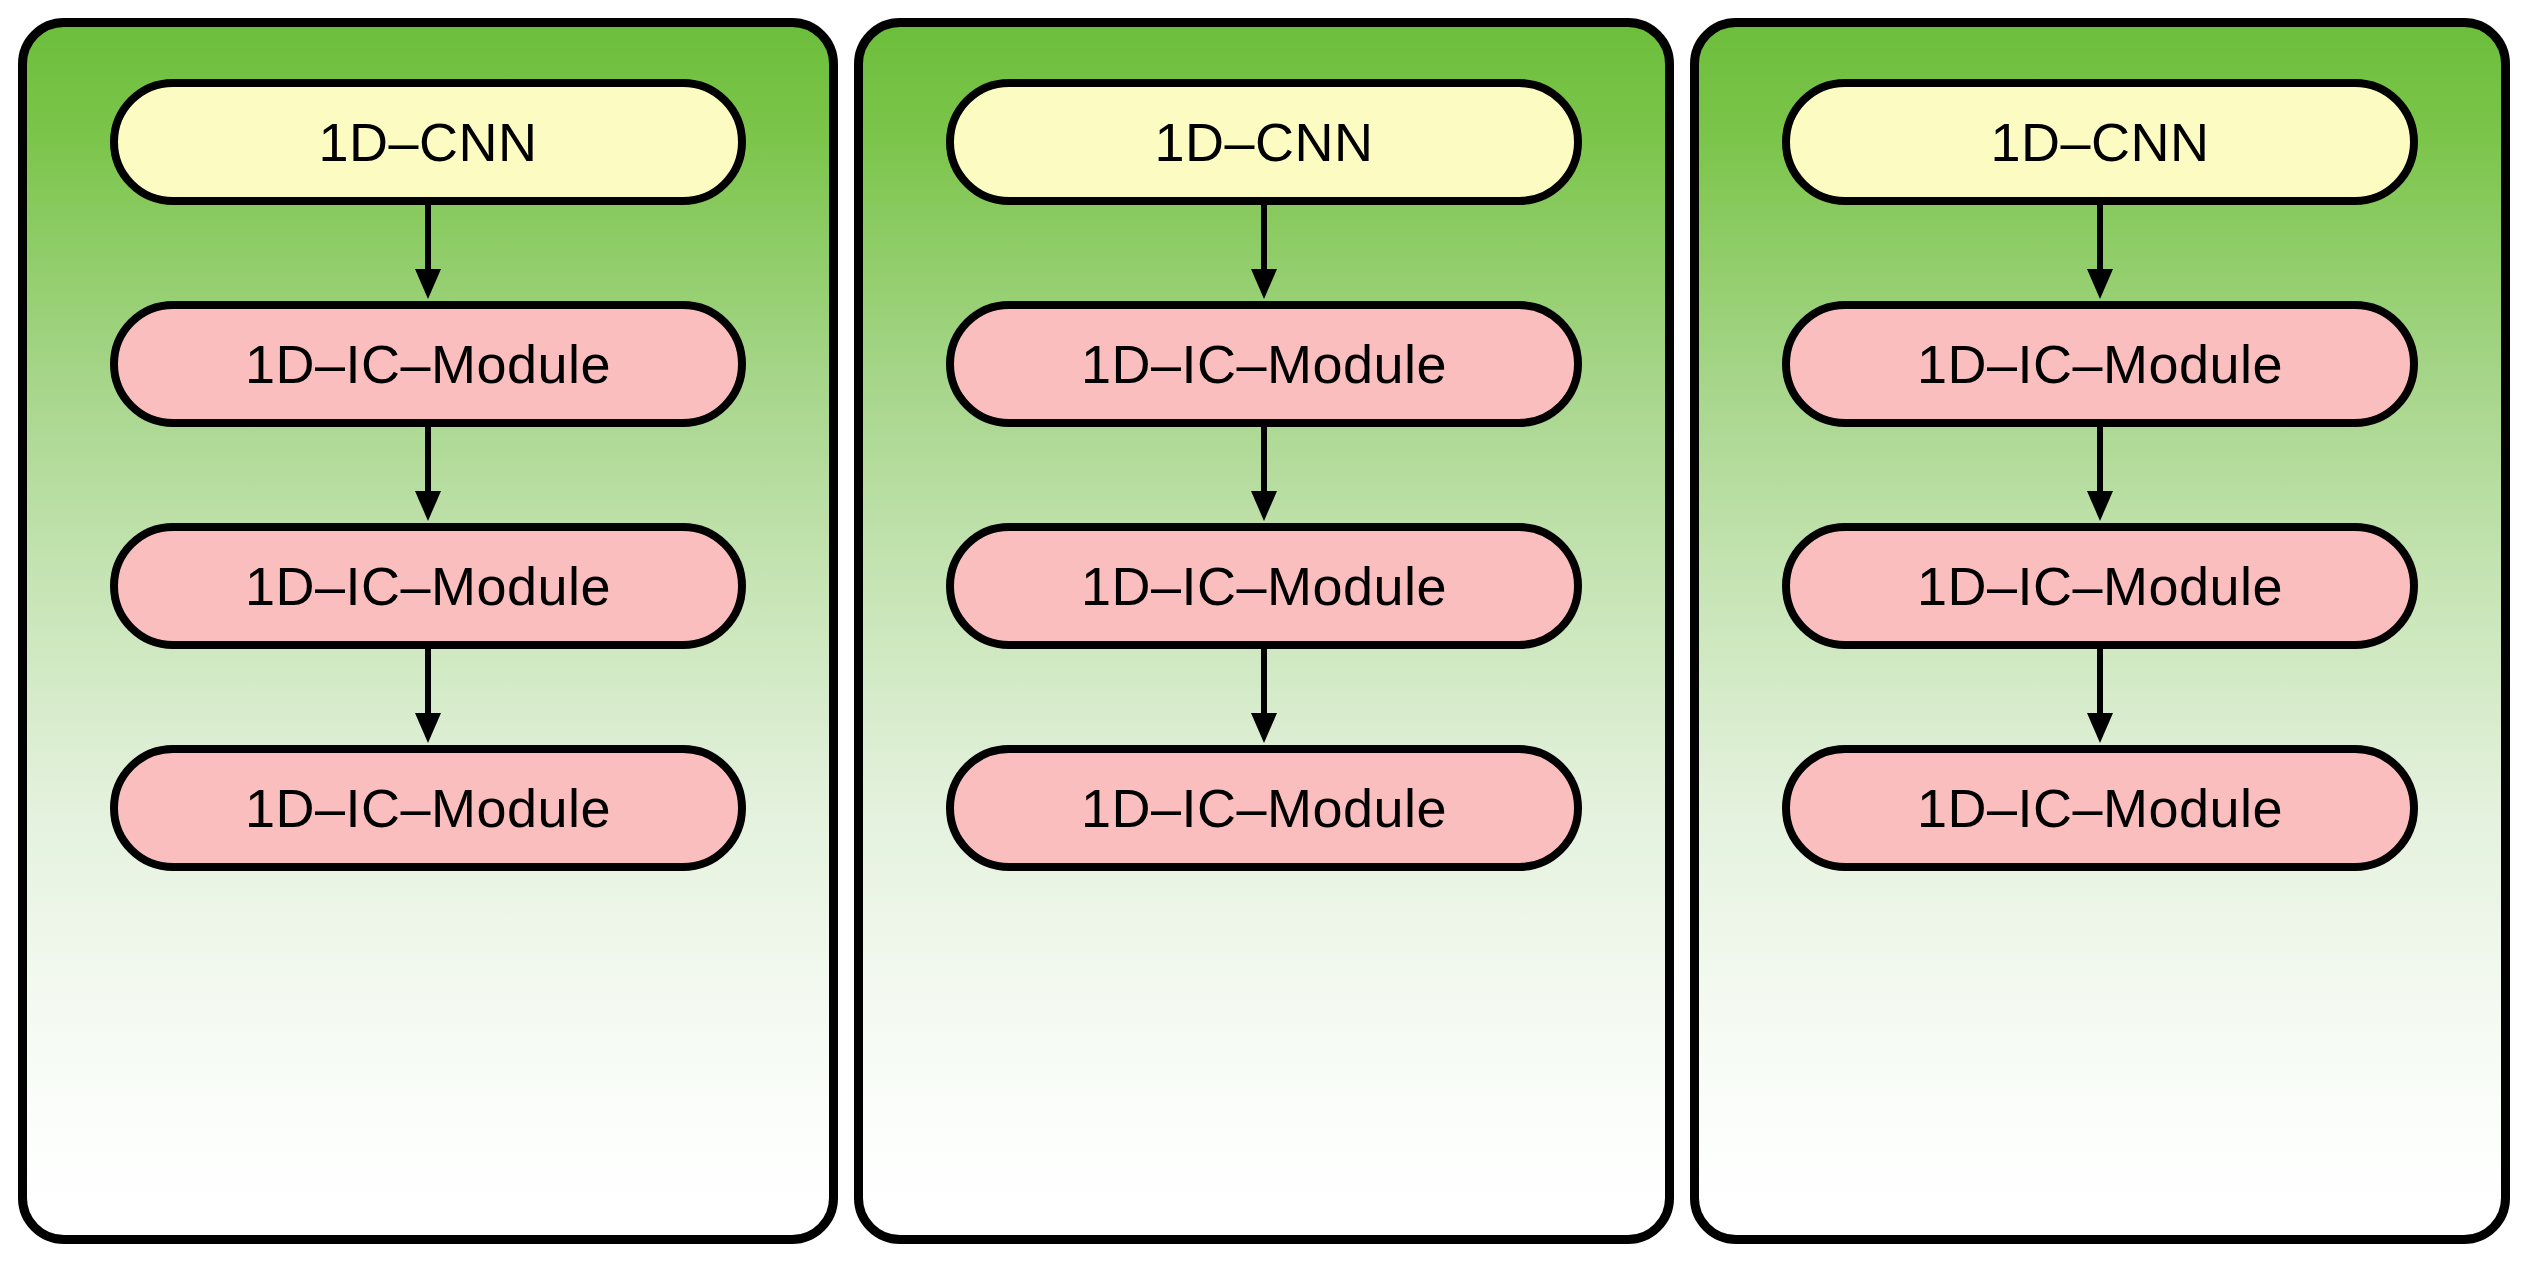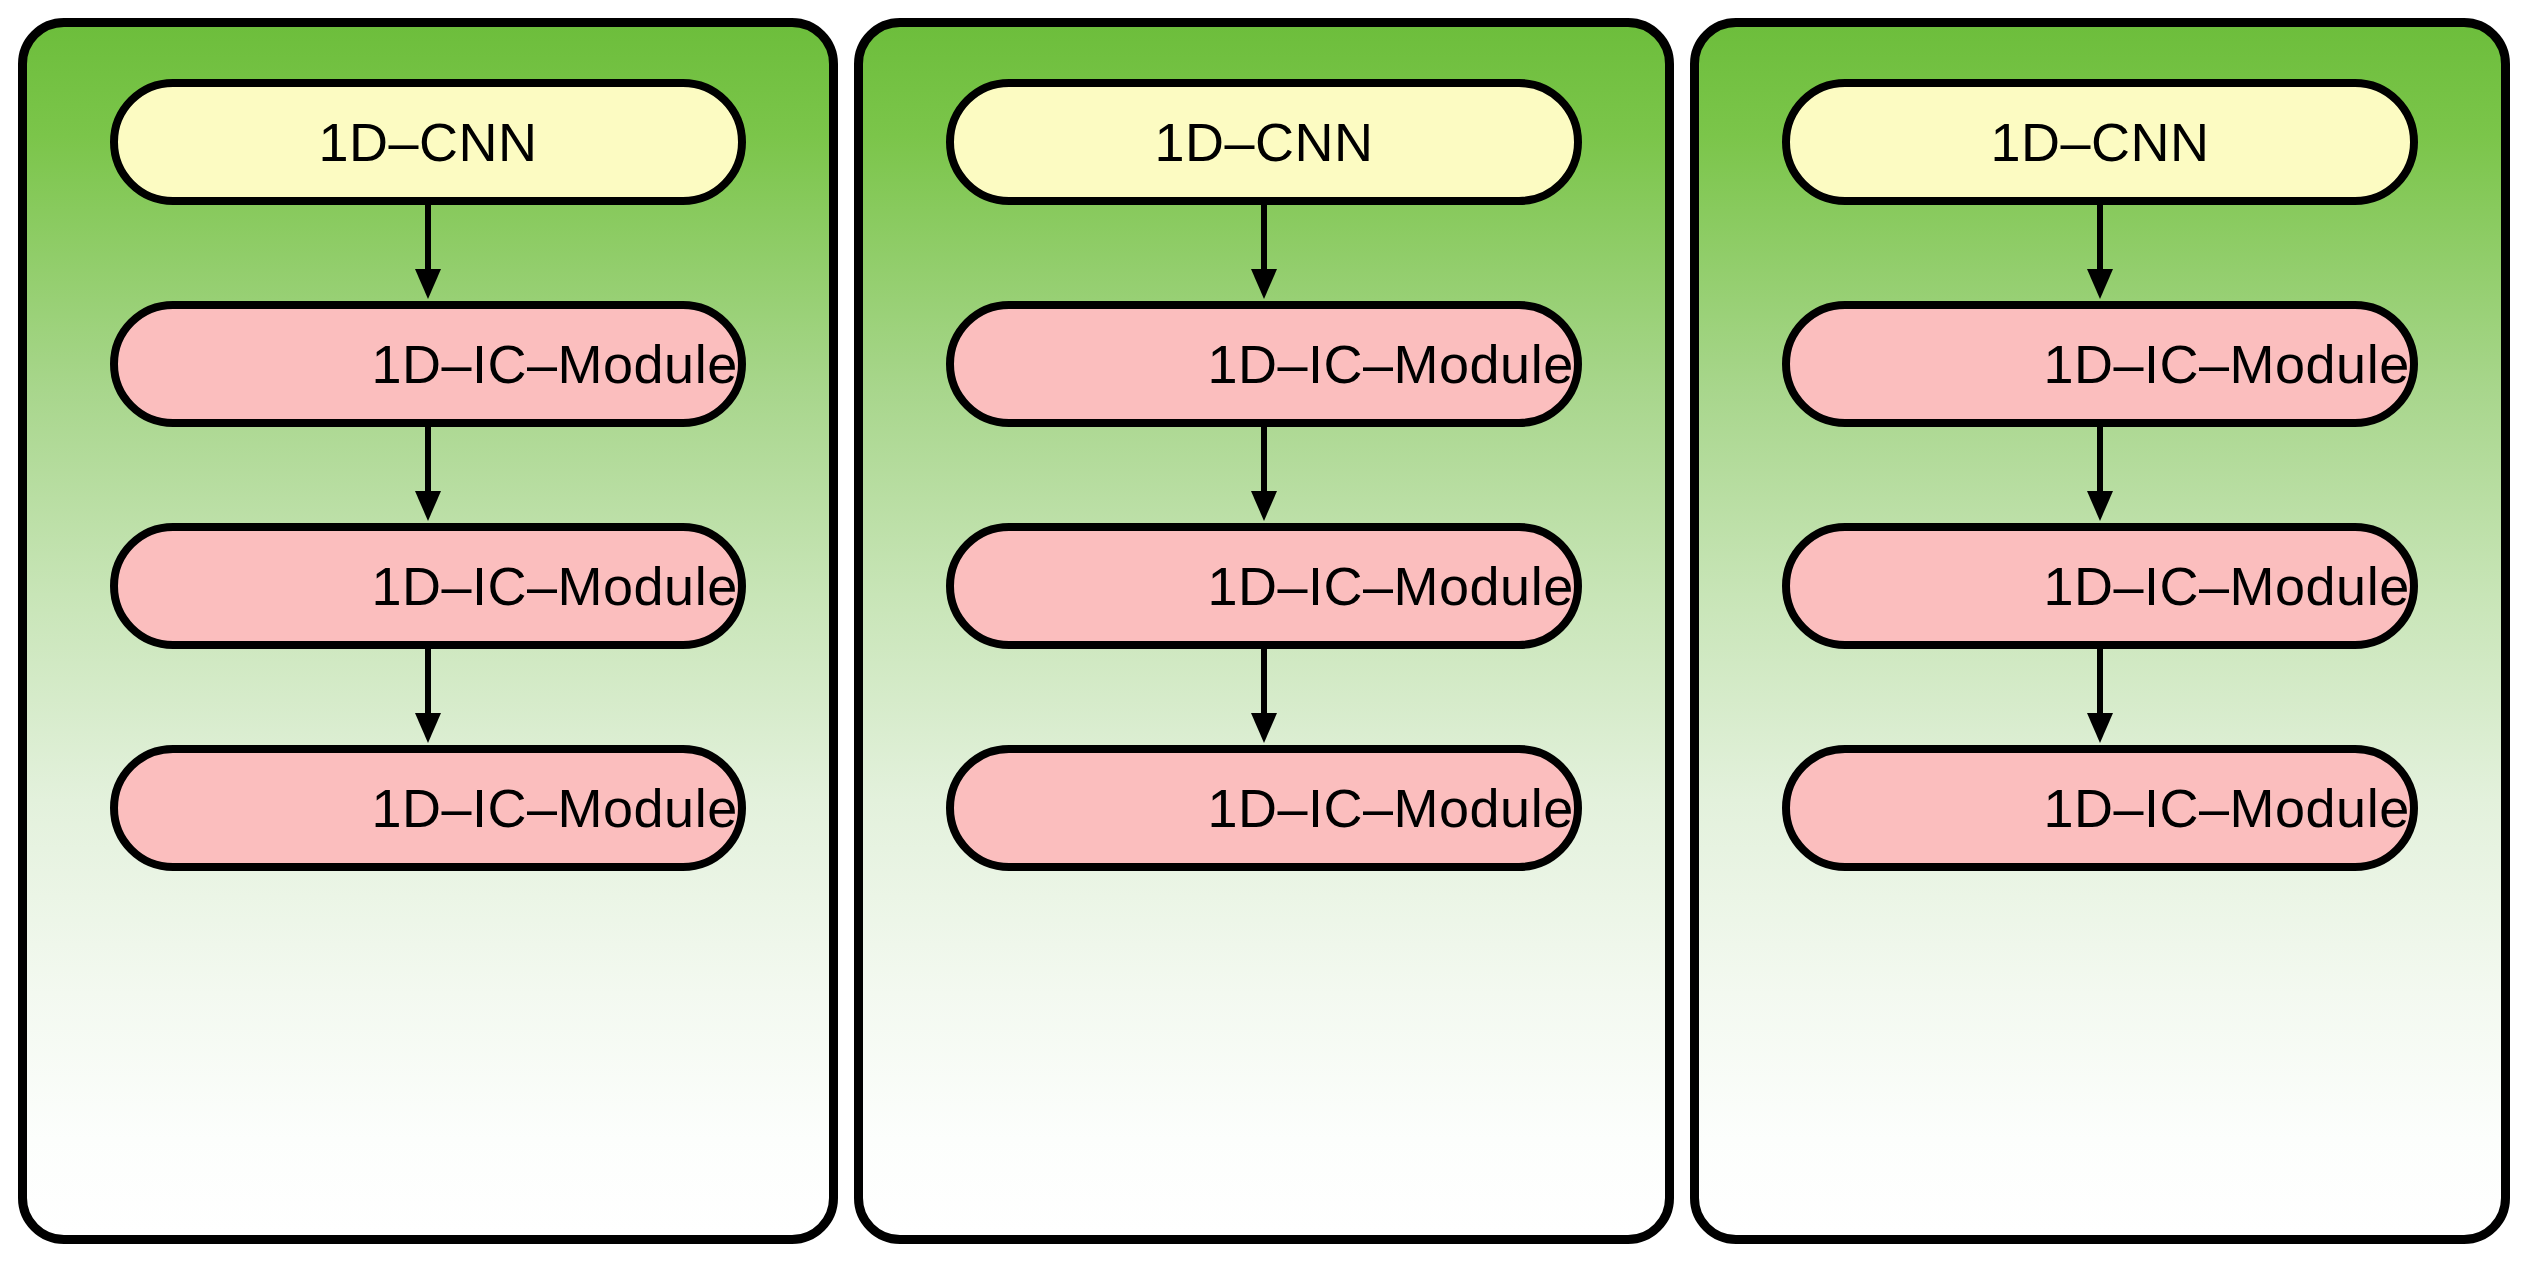--- a/index.html
+++ b/index.html
@@ -75,21 +75,20 @@
     height: 126px;
     z-index: 2;
   }
 
   .node.cnn {
     background: #FCFBC2;
   }
 
   .node.ic {
     background: #FBBEBE;
-    justify-content: flex-end;
   }
 
   .connector {
     position: relative;
     width: 100%;
     height: 96px;
     display: flex;
     justify-content: center;
     align-items: stretch;
     z-index: 1;

